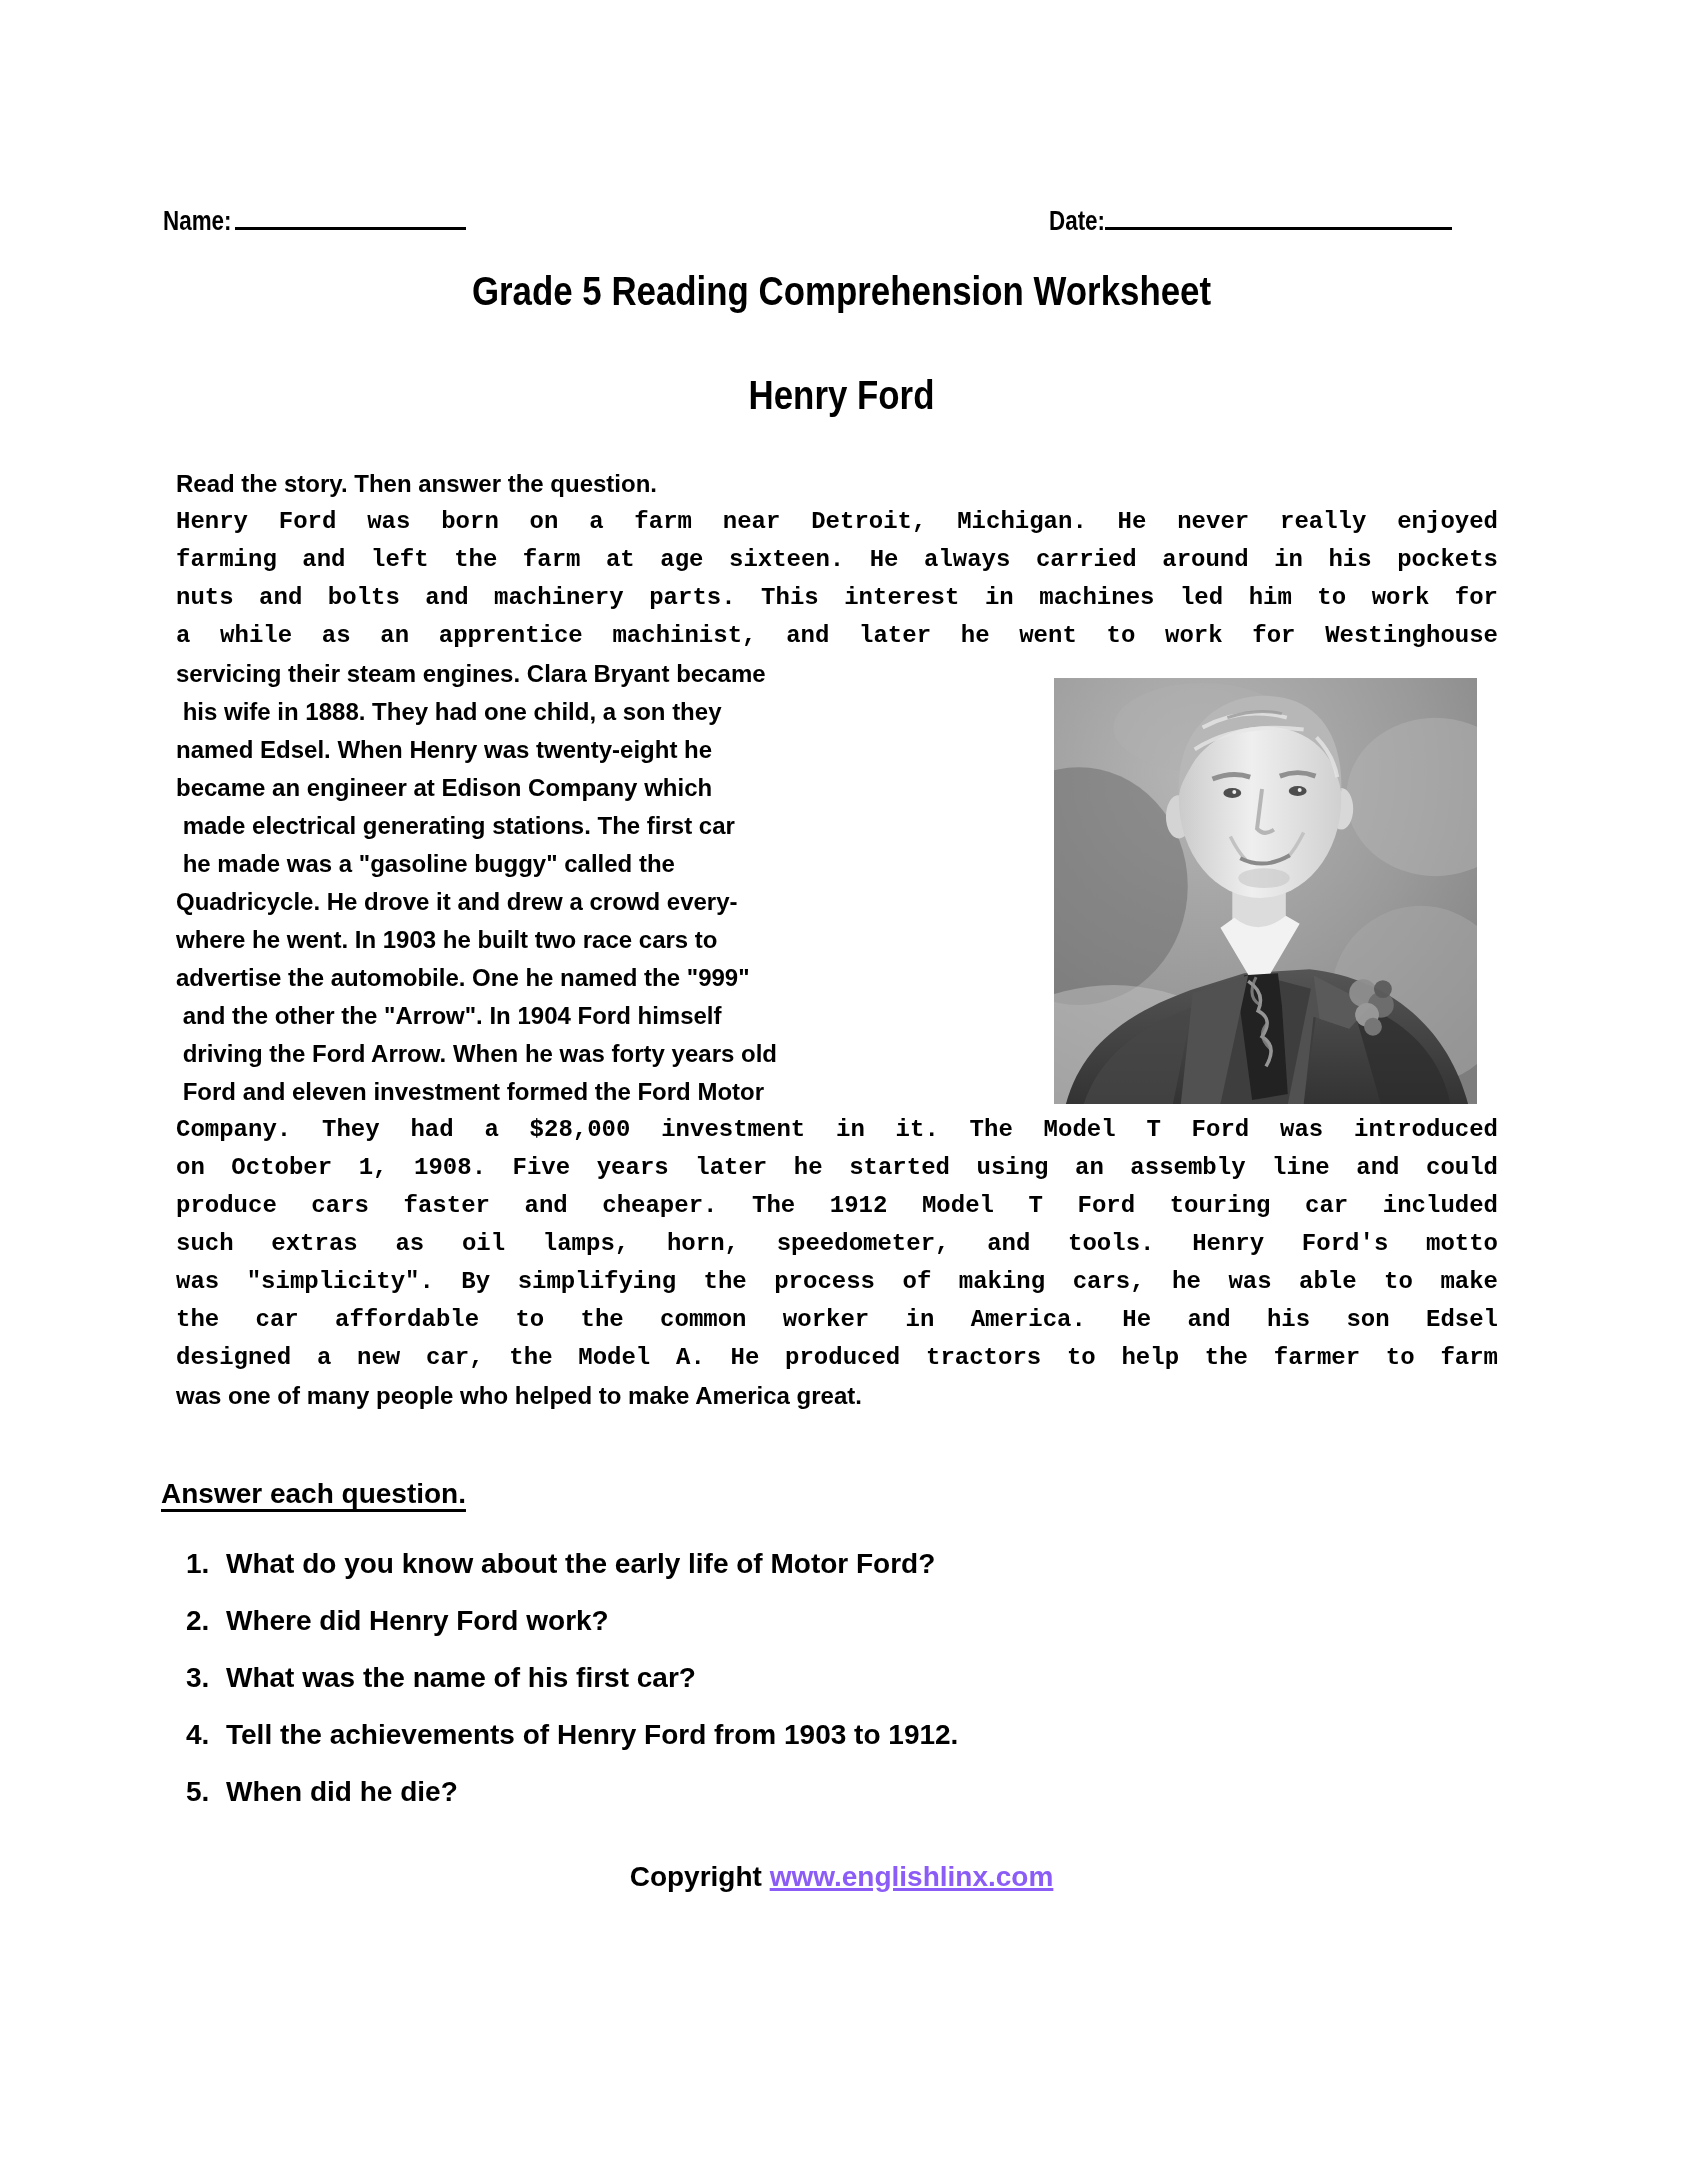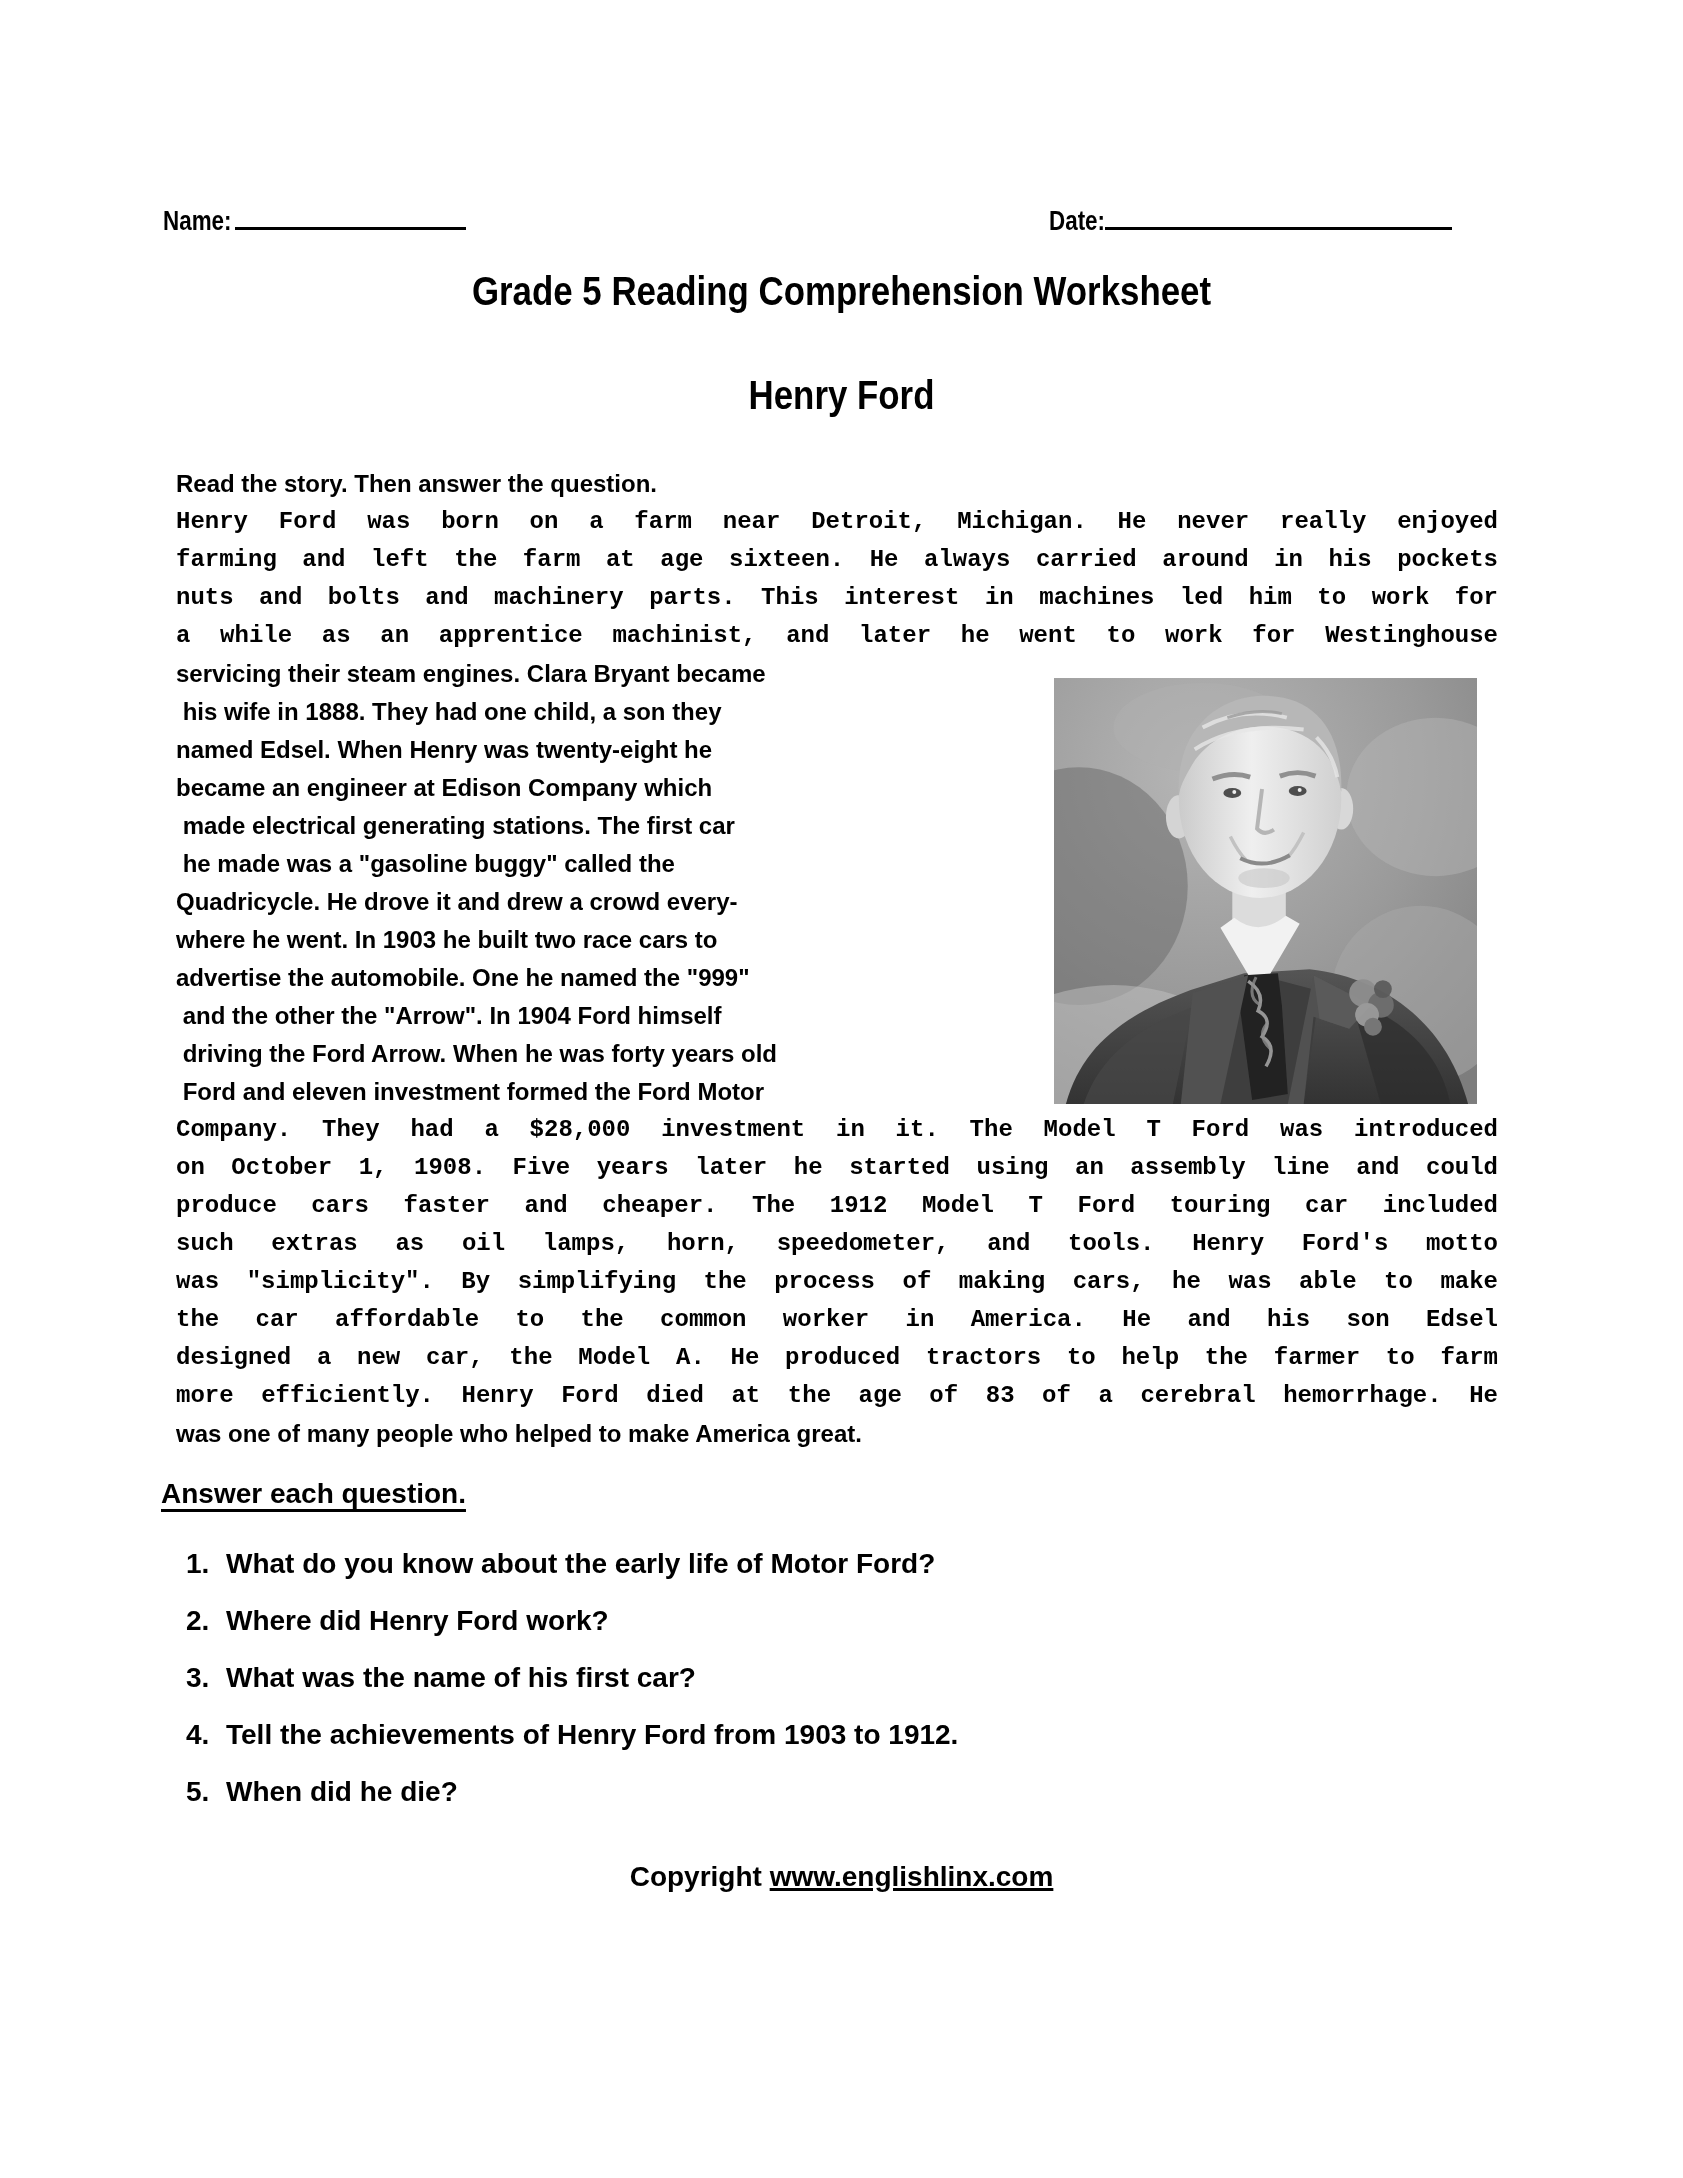--- a/index.html
+++ b/index.html
@@ -51,21 +51,21 @@
     text-decoration:underline; text-decoration-thickness:3px; text-underline-offset:6px;
   }
   .questions { position:absolute; top:1545px; left:186px; width:1297px; font-size:28px; }
   .q-row { display:flex; height:38px; line-height:38px; margin-bottom:19px; }
   .q-num { width:40px; flex:0 0 40px; }
   
   .footer {
     position:absolute; top:1858px; left:0; width:1683px; text-align:center;
     font-size:28px; line-height:38px;
   }
-  .footer a { color:#000000; text-decoration-thickness:3px; font-weight:700; }
+  .footer a { color:#8b5cf6; text-decoration-thickness:3px; font-weight:700; }
 </style>
 </head>
 <body>
 
 <div class="page">
 
   <div class="header-row">
     <div class="field">
       <span class="field-label">Name:</span>
       <span class="blank-line blank-name"></span>
@@ -97,21 +97,20 @@
     <div class="pl pre"> and the other the "Arrow". In 1904 Ford himself</div>
     <div class="pl pre"> driving the Ford Arrow. When he was forty years old</div>
     <div class="pl pre"> Ford and eleven investment formed the Ford Motor</div>
     <div class="pl j">Company. They had a $28,000 investment in it. The Model T Ford was introduced</div>
     <div class="pl j">on October 1, 1908. Five years later he started using an assembly line and could</div>
     <div class="pl j">produce cars faster and cheaper. The 1912 Model T Ford touring car included</div>
     <div class="pl j">such extras as oil lamps, horn, speedometer, and tools. Henry Ford's motto</div>
     <div class="pl j">was "simplicity". By simplifying the process of making cars, he was able to make</div>
     <div class="pl j">the car affordable to the common worker in America. He and his son Edsel</div>
     <div class="pl j">designed a new car, the Model A. He produced tractors to help the farmer to farm</div>
-    <div class="pl j">more efficiently. Henry Ford died at the age of 83 of a cerebral hemorrhage. He</div>
     <div class="pl">was one of many people who helped to make America great.</div>
   </div>
 
   <div class="photo" title="Black and white portrait photograph of Henry Ford wearing a suit, vest and patterned tie">
     <svg width="423" height="426" viewBox="0 0 427 430" xmlns="http://www.w3.org/2000/svg">
       <defs>
         <radialGradient id="bgGrad" cx="35%" cy="22%" r="95%">
           <stop offset="0" stop-color="#b6b6b6"></stop>
           <stop offset="0.55" stop-color="#9a9a9a"></stop>
           <stop offset="1" stop-color="#7d7d7d"></stop>

